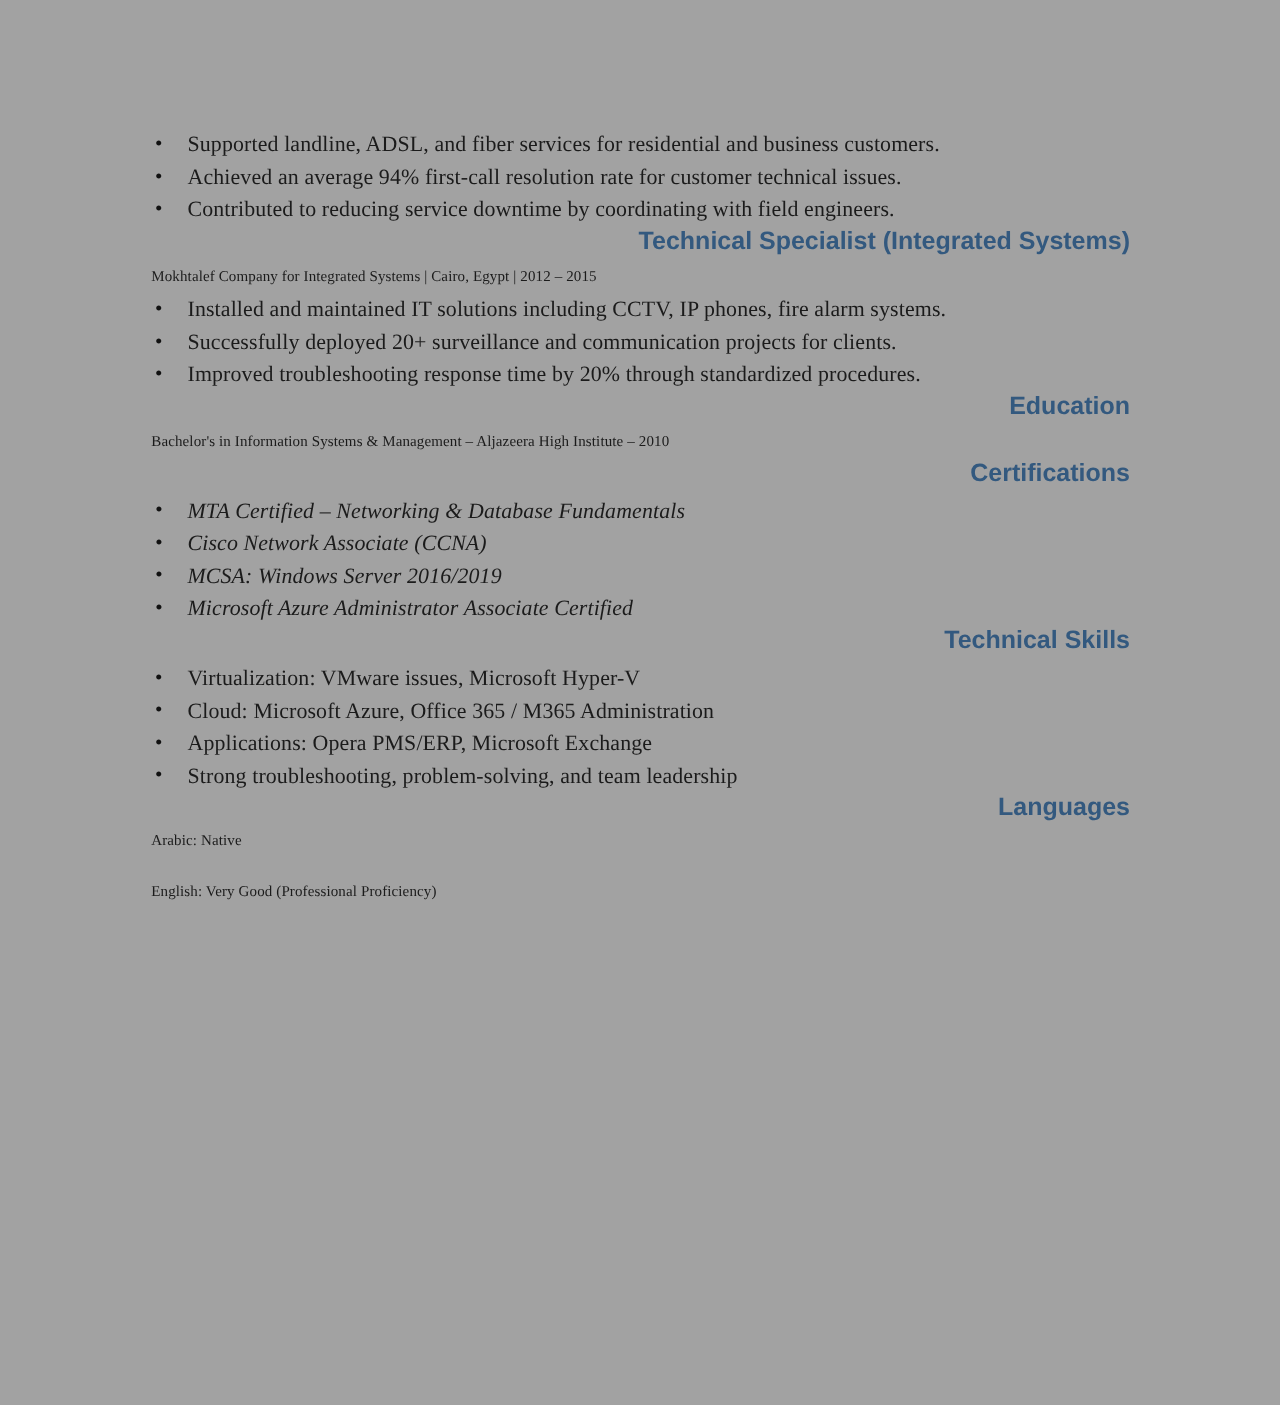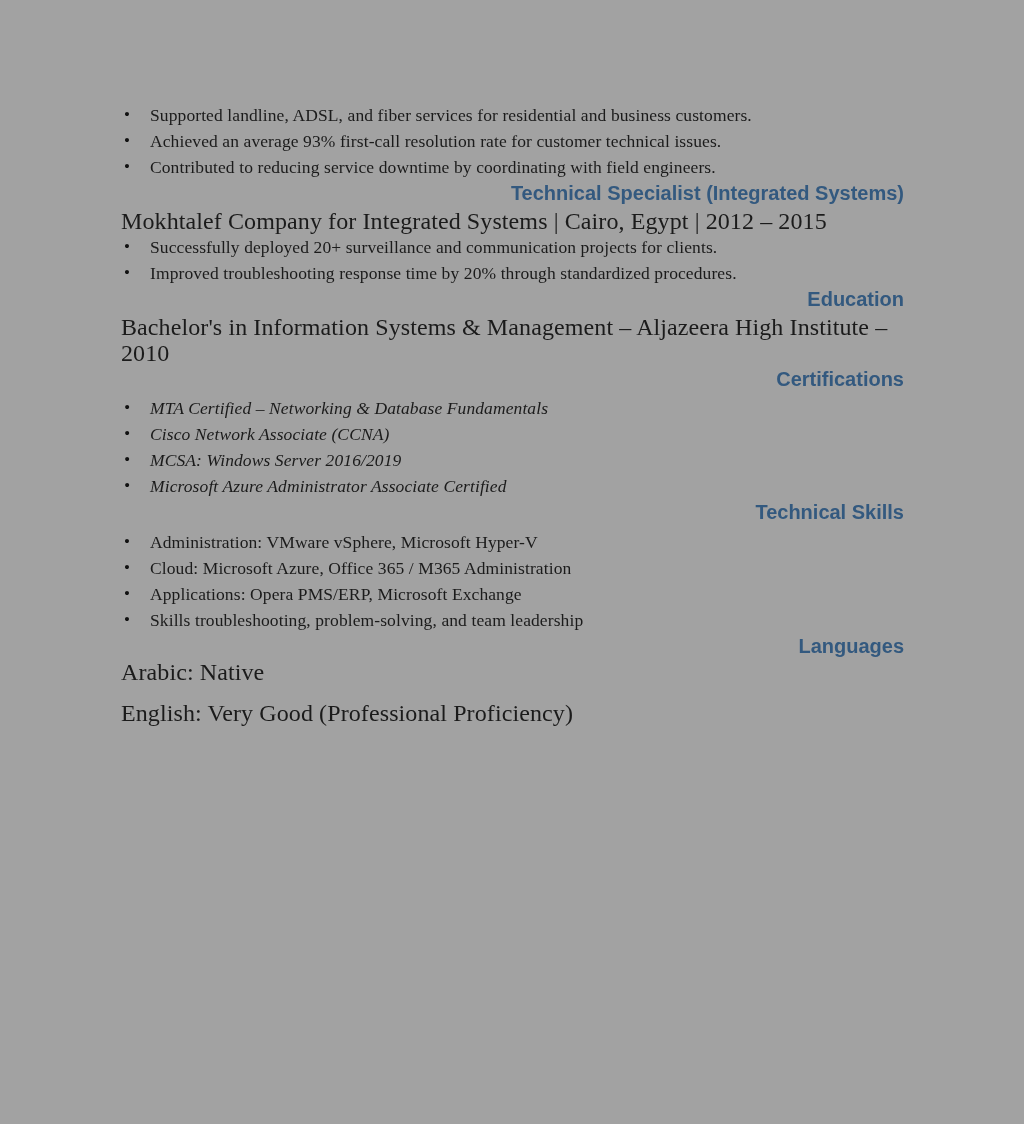--- a/index.html
+++ b/index.html
@@ -14,21 +14,21 @@
     color: #1b1b1b;
     overflow: hidden;
   }
   .page {
     box-sizing: border-box;
     width: 1024px;
     height: 900px;
     padding: 102px 120px 0 121px;
   }
   .body-text {
-    font-size: 24px;
+    font-size: 12px;
     line-height: 26px;
     letter-spacing: 0.1px;
   }
   h2.section-heading {
     font-family: "Liberation Sans", "DejaVu Sans", sans-serif;
     font-weight: bold;
     font-size: 20px;
     line-height: 26px;
     color: #33597F;
     margin: 0;
@@ -65,48 +65,49 @@
   .lang-line { margin: 0; }
   .lang-gap { margin-top: 15px; }
 </style>
 </head>
 <body>
 
 <div class="page">
 
   <ul class="bullets">
     <li>Supported landline, ADSL, and fiber services for residential and business customers.</li>
-    <li>Achieved an average 93% first-call resolution rate for customer technical issues.</li>
+    <li>Achieved an average 94% first-call resolution rate for customer technical issues.</li>
     <li>Contributed to reducing service downtime by coordinating with field engineers.</li>
   </ul>
 
   <h2 class="section-heading mt-head">Technical Specialist (Integrated Systems)</h2>
   <p class="body-text meta-line">Mokhtalef Company for Integrated Systems | Cairo, Egypt | 2012 – 2015</p>
 
   <ul class="bullets mt-list">
+    <li>Installed and maintained IT solutions including CCTV, IP phones, fire alarm systems.</li>
     <li>Successfully deployed 20+ surveillance and communication projects for clients.</li>
     <li>Improved troubleshooting response time by 20% through standardized procedures.</li>
   </ul>
 
   <h2 class="section-heading mt-section">Education</h2>
   <p class="body-text meta-line">Bachelor's in Information Systems &amp; Management – Aljazeera High Institute – 2010</p>
 
   <h2 class="section-heading mt-section">Certifications</h2>
   <ul class="bullets" style="margin-top:3px;font-style:italic;">
     <li>MTA Certified – Networking &amp; Database Fundamentals</li>
     <li>Cisco Network Associate (CCNA)</li>
     <li>MCSA: Windows Server 2016/2019</li>
     <li>Microsoft Azure Administrator Associate Certified</li>
   </ul>
 
   <h2 class="section-heading mt-section-lg">Technical Skills</h2>
   <ul class="bullets" style="margin-top:4px;">
-    <li>Administration: VMware vSphere, Microsoft Hyper-V</li>
+    <li>Virtualization: VMware issues, Microsoft Hyper-V</li>
     <li>Cloud: Microsoft Azure, Office 365 / M365 Administration</li>
     <li>Applications: Opera PMS/ERP, Microsoft Exchange</li>
-    <li>Skills troubleshooting, problem-solving, and team leadership</li>
+    <li>Strong troubleshooting, problem-solving, and team leadership</li>
   </ul>
 
   <h2 class="section-heading mt-section-lg">Languages</h2>
   <p class="body-text lang-line">Arabic: Native</p>
   <p class="body-text lang-line lang-gap">English: Very Good (Professional Proficiency)</p>
 
 </div>
 
 </body></html>

